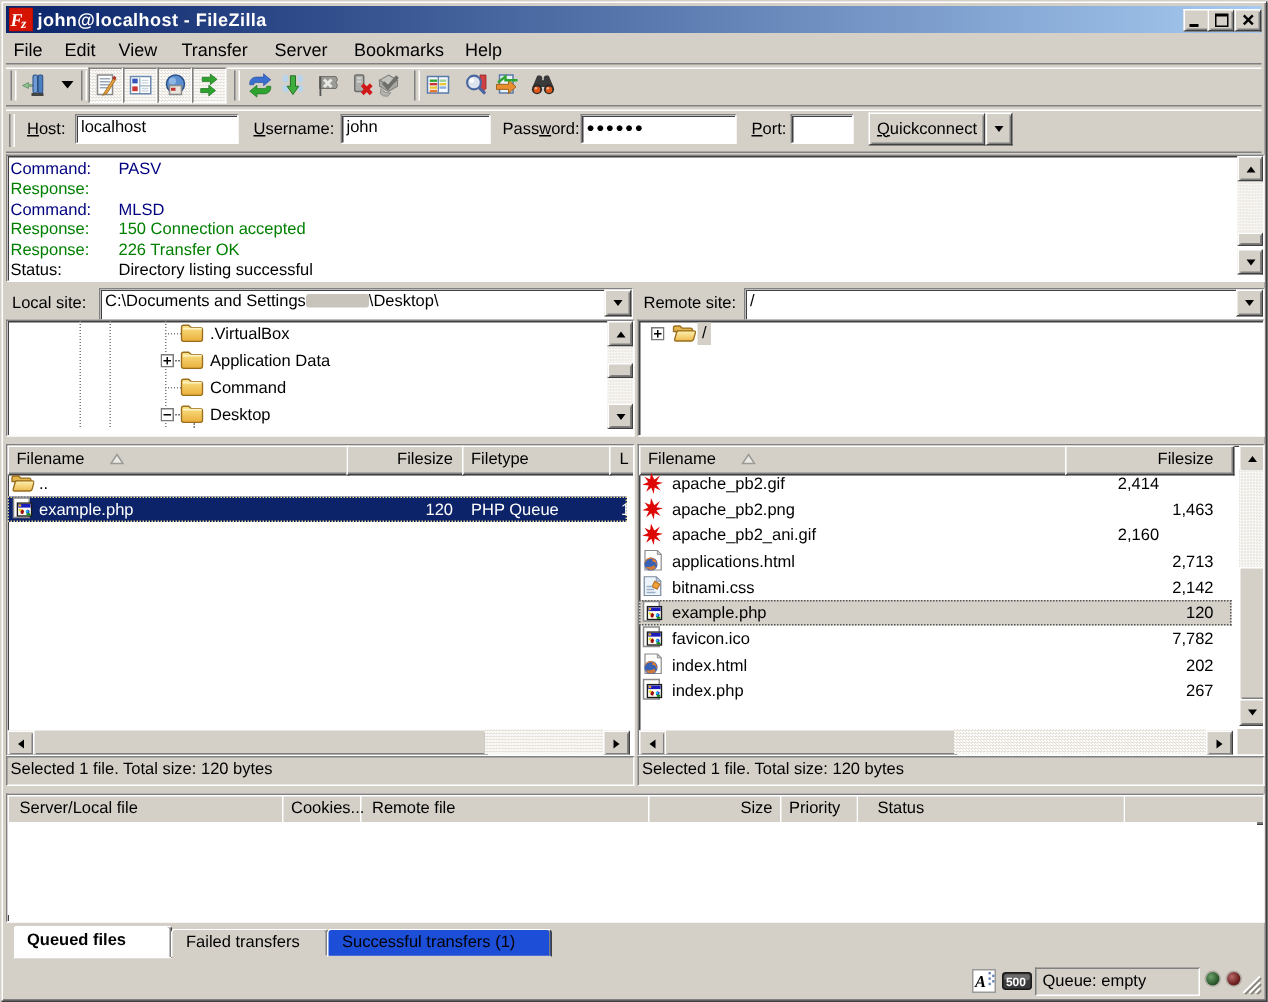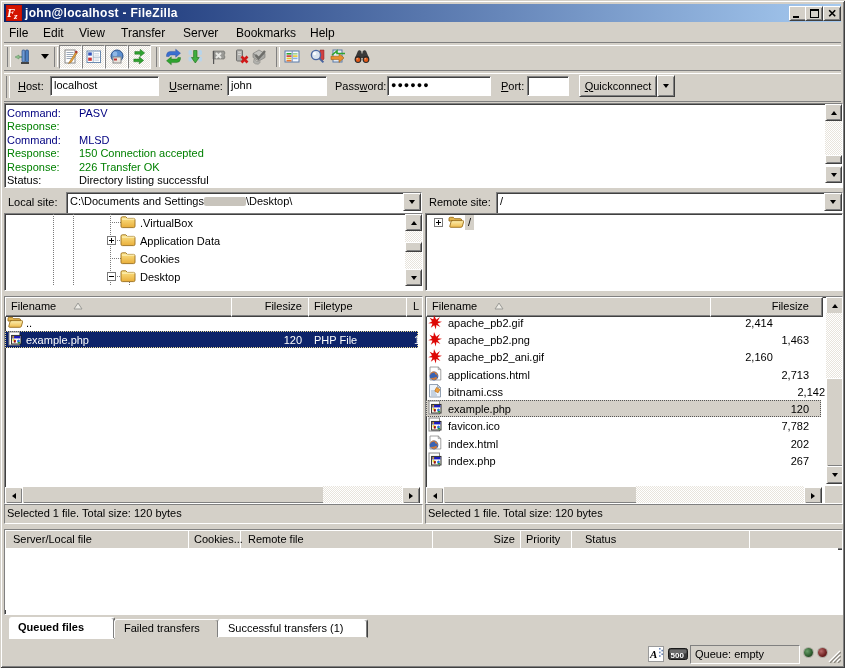--- a/index.html
+++ b/index.html
@@ -300,21 +300,21 @@
         <use href="#fclosed"></use>
       </svg>
   <svg class="abs" style="left:115px;top:36px" width="16" height="16">
         <use href="#fclosed"></use>
       </svg>
   <svg class="abs" style="left:115px;top:54px" width="16" height="16">
         <use href="#fclosed"></use>
       </svg>
   <div class="abs" style="left:135px;top:3px;">.VirtualBox</div>
   <div class="abs" style="left:135px;top:21px;">Application Data</div>
-  <div class="abs" style="left:135px;top:39px;">Cookies</div>
+  <div class="abs" style="left:135px;top:39px;">Command</div>
   <div class="abs" style="left:135px;top:57px;">Desktop</div>
   <div class="abs" style="right:0;top:0;width:17px;height:72px;">
     <div class="abs raised ctr" style="left:0;top:0;width:15px;height:15px;">
           <div class="tri-up" style="border-left-width:3.5px;border-right-width:3.5px;border-bottom-width:4px;"></div>
         </div>
     <div class="abs dither" style="left:0;top:17px;width:17px;height:38px;"></div>
     <div class="abs raised" style="left:0;top:28px;width:15px;height:8px;"></div>
     <div class="abs raised ctr" style="left:0;top:55px;width:15px;height:15px;">
           <div class="tri-dn" style="border-left-width:3.5px;border-right-width:3.5px;border-top-width:4px;"></div>
         </div>
@@ -348,21 +348,21 @@
   </div>
   <div class="row" style="top:17px;width:413px;">
     <svg class="abs" style="left:2px;top:0px" width="16" height="16">
           <use href="#fopen"></use>
         </svg>
     <div class="cell" style="left:21px;">..</div>
   </div>
   <div class="row" style="top:34px;width:413px;background:#0d2369;color:#fff;outline:1px dotted #e8d890;outline-offset:-1px;">
     <div class="cell" style="left:21px;">example.php</div>
     <div class="cell" style="left:226px;width:71px;text-align:right;">120</div>
-    <div class="cell" style="left:309px;">PHP File</div>
+    <div class="cell" style="left:309px;">PHP Queue</div>
     <div class="cell" style="left:409px;">1</div>
   </div>
   <svg class="abs" style="left:2px;top:34px" width="16" height="16">
         <use href="#fwin"></use>
       </svg>
   <div class="sbh" style="left:0;bottom:0;width:413px;">
     <div class="abs raised ctr" style="left:0;top:1px;width:16px;height:15px;">
           <div class="tri-lf" style="border-top-width:3.5px;border-bottom-width:3.5px;border-right-width:4px;"></div>
         </div>
     <div class="abs raised" style="left:17px;top:0px;width:301px;height:16px;"></div>
@@ -412,21 +412,21 @@
           <use href="#ffx"></use>
         </svg>
         <div class="cell" style="left:22px;">applications.html</div>
         <div class="cell" style="left:283px;width:100px;text-align:right;">2,713</div>
       </div>
   <div class="row" style="top:86px;">
         <svg class="abs" style="left:1px;top:0px" width="16" height="16">
           <use href="#fcss"></use>
         </svg>
         <div class="cell" style="left:22px;">bitnami.css</div>
-        <div class="cell" style="left:299px;width:100px;text-align:right;">2,142</div>
+        <div class="cell" style="left:283px;width:100px;text-align:right;">2,142</div>
       </div>
   <div class="row" style="top:103px;width:395px;background:#d4d0c8;outline:1px dotted #555;outline-offset:-1px;">
         <div class="cell" style="left:22px;">example.php</div>
         <div class="cell" style="left:283px;width:100px;text-align:right;">120</div>
       </div>
   <svg class="abs" style="left:1px;top:103px" width="16" height="16">
         <use href="#fwin"></use>
       </svg>
   <div class="row" style="top:120px;">
         <svg class="abs" style="left:1px;top:0px" width="16" height="16">
@@ -494,21 +494,21 @@
   <div class="abs" style="left:0;top:18px;width:833px;height:62px;background:#fff;"></div>
 </div>
 
 <div class="abs" id="tabs" style="left:4px;top:617px;width:837px;height:20px;">
   <div class="abs" style="left:5px;top:0px;width:104px;height:20px;background:#fff;border:1px solid;border-color:#fff #404040 #fff #fff;border-radius:3px 3px 0 0;box-shadow:inset -1px 0 0 #808080;font-weight:bold;">
         <div style="padding:3px 0 0 8px;">Queued files</div>
       </div>
   <div class="abs" style="left:110px;top:2px;width:103px;height:17px;background:#d4d0c8;border:1px solid;border-color:#fff #404040 #d4d0c8 #fff;border-radius:3px 3px 0 0;box-shadow:inset -1px 0 0 #808080;">
         <div style="padding:2px 0 0 9px;">Failed transfers</div>
       </div>
-  <div class="abs" style="left:214px;top:2px;width:148px;height:17px;background:#ffffff;border:1px solid;border-color:#fff #404040 #d4d0c8 #fff;border-radius:3px 3px 0 0;box-shadow:inset -1px 0 0 #808080;">
+  <div class="abs" style="left:214px;top:2px;width:148px;height:17px;background:#1d4ed8;border:1px solid;border-color:#fff #404040 #d4d0c8 #fff;border-radius:3px 3px 0 0;box-shadow:inset -1px 0 0 #808080;">
         <div style="padding:2px 0 0 9px;">Successful transfers (1)</div>
       </div>
 </div>
 
 <div class="abs" id="sbar" style="left:4px;top:641px;width:837px;height:24px;">
   <svg class="abs" style="left:644px;top:5px;" width="17" height="17" viewBox="0 0 17 17">
     <rect x="0.5" y="0.5" width="15" height="15" fill="#fff" stroke="#9a9a9a"></rect>
     <text x="2" y="12" font-size="11" font-weight="bold" font-style="italic" fill="#000" font-family="Liberation Serif">A</text>
     <g fill="#6a86b8">
           <rect x="11" y="2" width="1.6" height="1.6"></rect>

